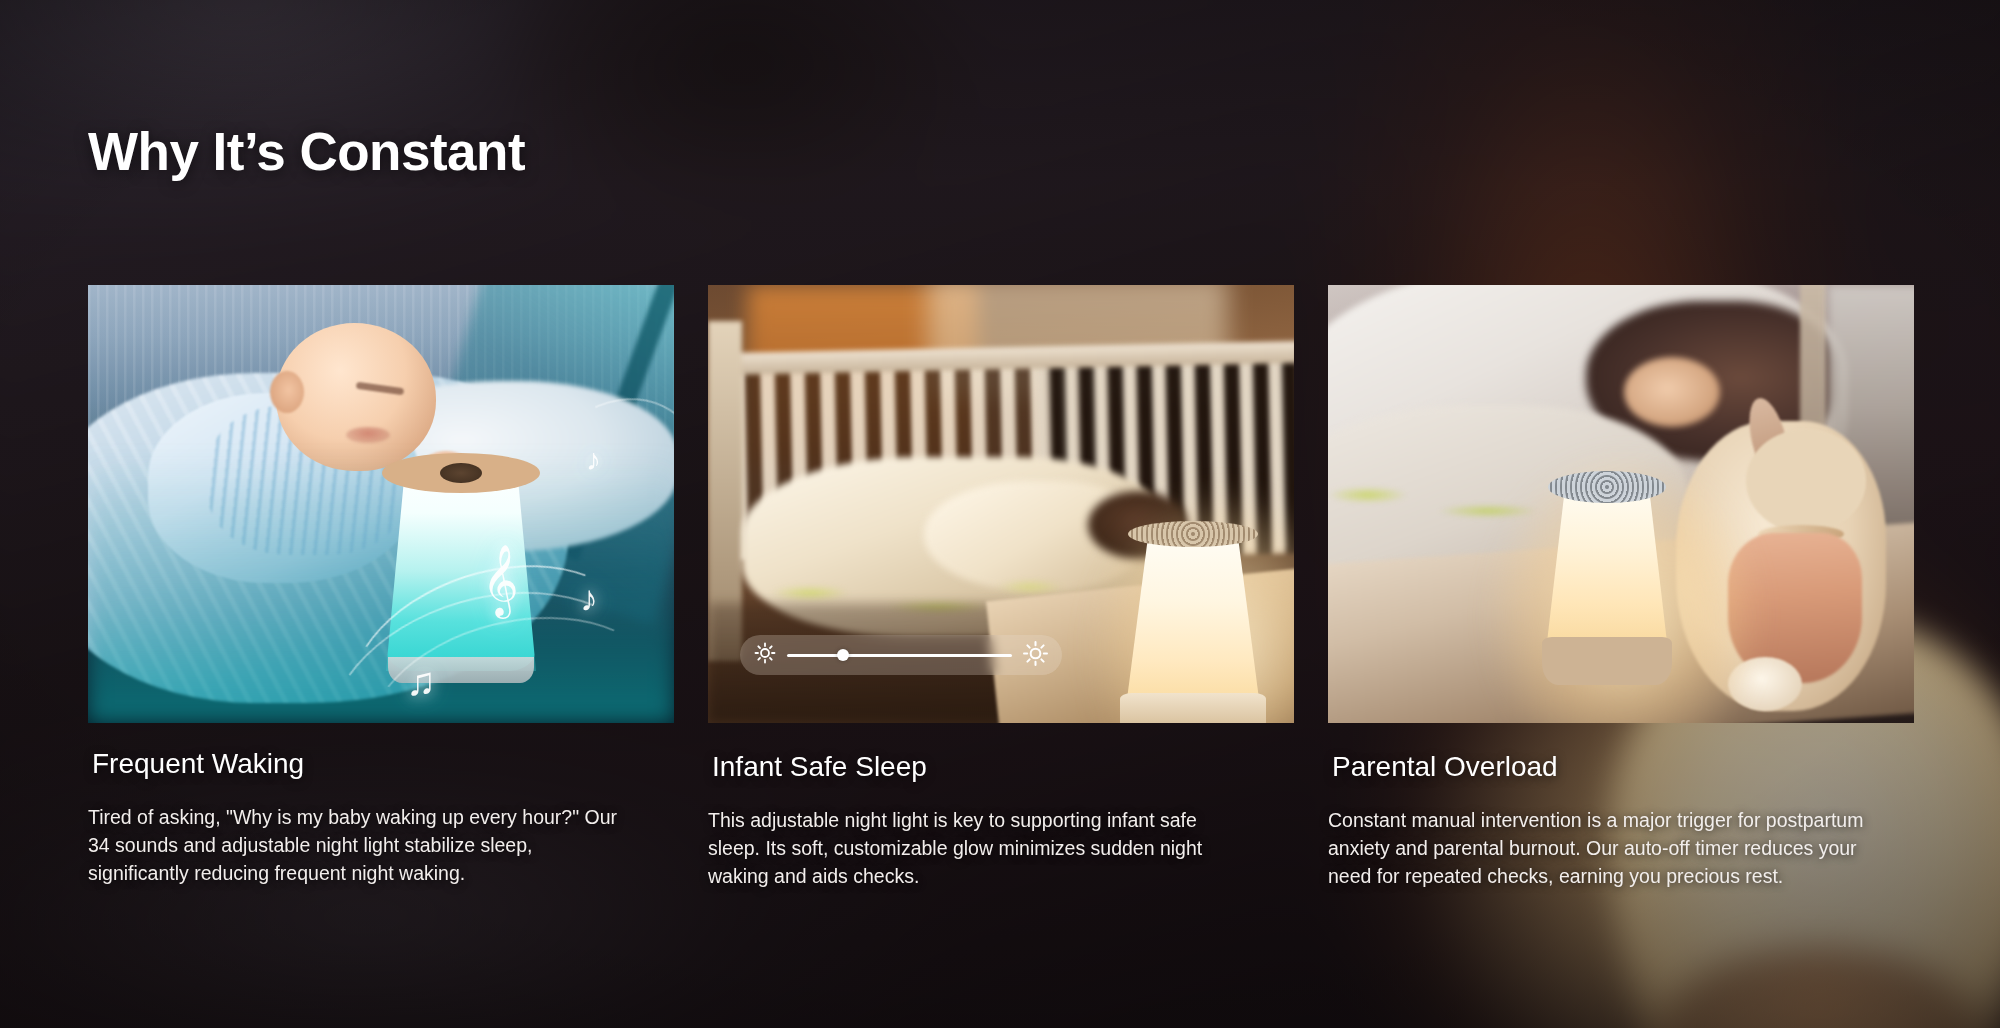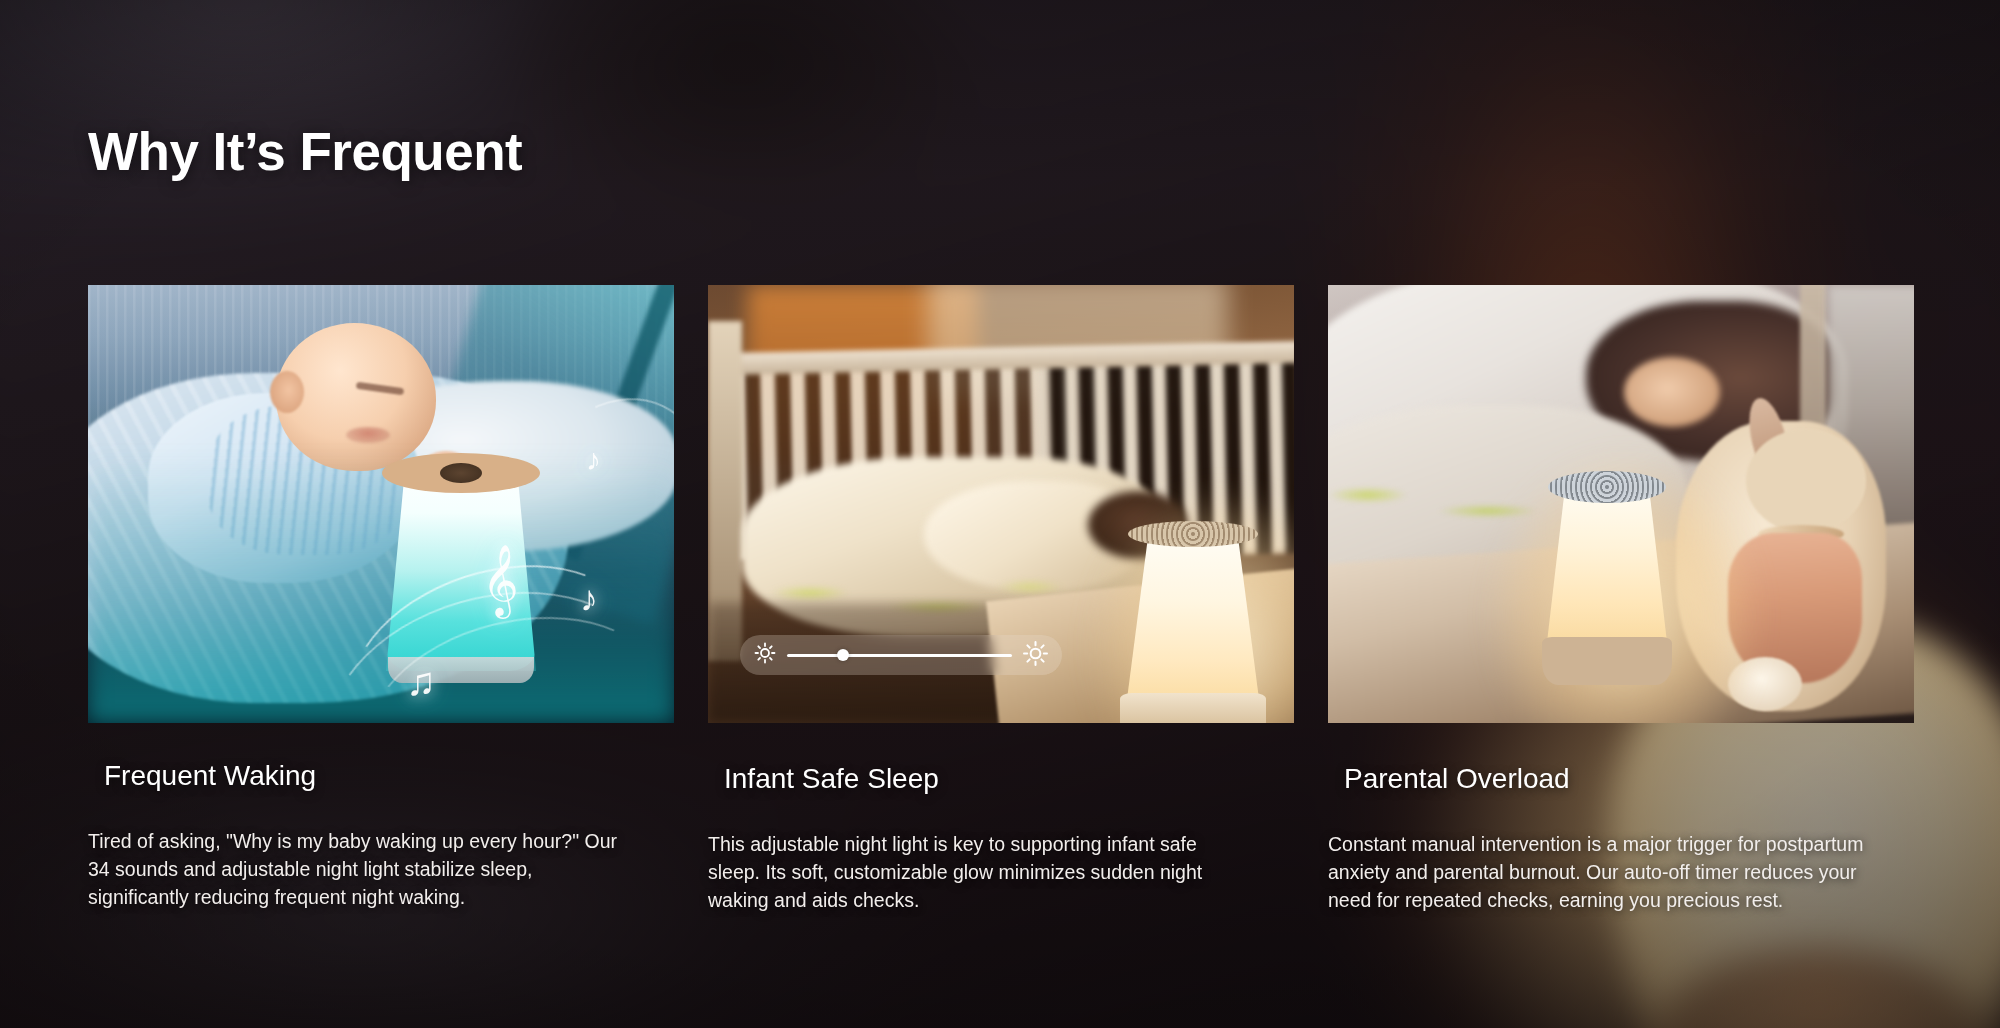--- a/index.html
+++ b/index.html
@@ -104,21 +104,21 @@
 
   .card-media {
     position: relative;
     width: 586px;
     height: 438px;
     overflow: hidden;
     background: #1a1418;
   }
 
   .card-title {
-    margin: 16px;
+    margin: 4px;
     padding-top: 24px;
     font-size: 28px;
     line-height: 1.15;
     font-weight: normal;
     color: #ffffff;
     text-shadow: 0 2px 10px rgba(0,0,0,0.6);
   }
   .card-body {
     margin: 0;
     padding-top: 20px;
@@ -543,21 +543,21 @@
 
 <div id="page">
 
   <div class="bg-layer">
     <div class="bg-base"></div>
     <div class="bg-lamp-glow"></div>
     <div class="bg-lamp-base"></div>
     <div class="bg-vignette"></div>
   </div>
 
-  <h1 class="page-title">Why It’s Frequent</h1>
+  <h1 class="page-title">Why It’s Constant</h1>
 
   <div class="cards">
 
     <div class="card">
       <div class="card-media">
         <div class="art1-bed"></div>
         <div class="art1-curtain"></div>
         <div class="art1-mesh"></div>
         <div class="art1-rail"></div>
         <div class="art1-blanket"></div>

